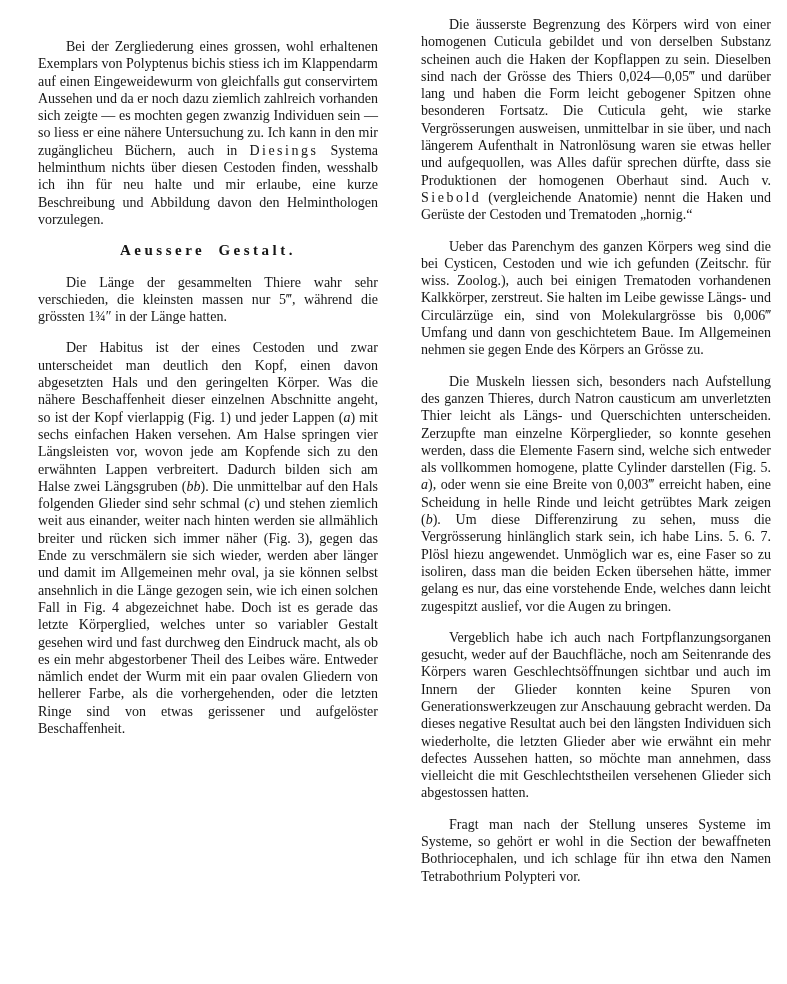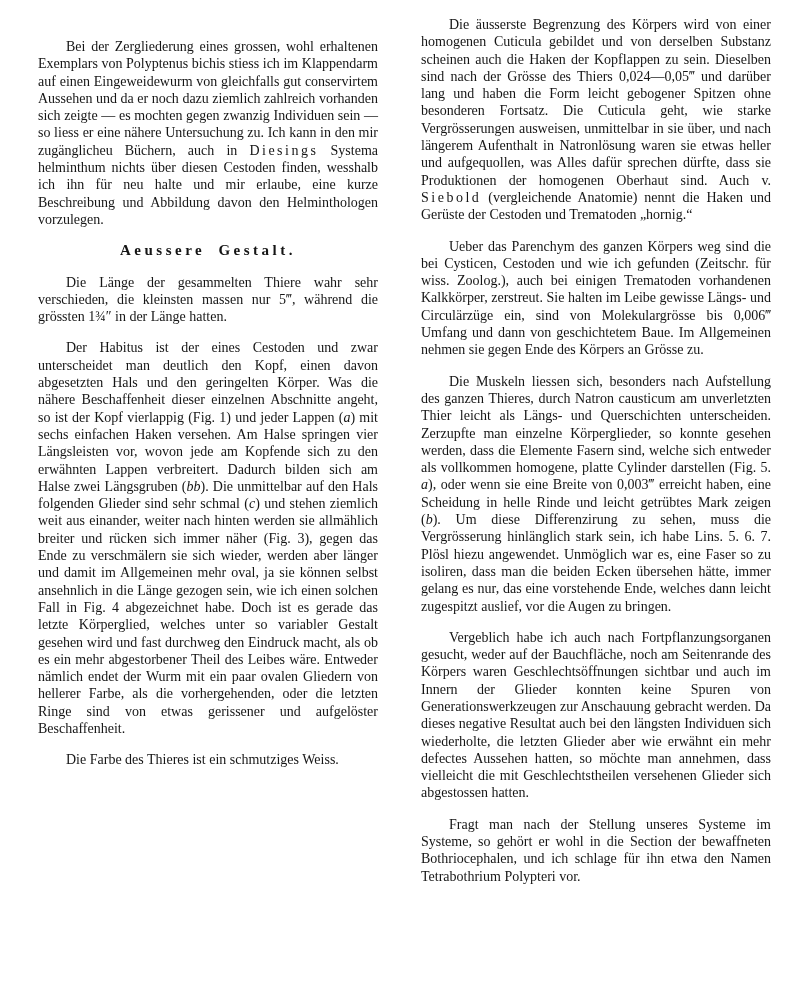--- a/index.html
+++ b/index.html
@@ -55,21 +55,20 @@
 </style>
 </head>
 <body>
 
 <div class="page">
   <div class="column col-left">
       <p class="para"><span>Bei der Zergliederung eines grossen, wohl erhaltenen Exemplars von Polyptenus bichis stiess ich im Klappendarm auf einen Eingeweidewurm von gleichfalls gut conservirtem Aussehen und da er noch dazu ziemlich zahlreich vorhanden sich zeigte — es mochten gegen zwanzig Individuen sein — so liess er eine nähere Untersuchung zu. Ich kann in den mir zugänglicheu Büchern, auch in </span><span class="s-sperr">Diesings</span><span> Systema helminthum nichts über diesen Cestoden finden, wesshalb ich ihn für neu halte und mir erlaube, eine kurze Beschreibung und Abbildung davon den Helminthologen vorzulegen.</span></p>
       <div class="section-heading">Aeussere Gestalt.</div>
       <p class="para"><span>Die Länge der gesammelten Thiere wahr sehr verschieden, die kleinsten massen nur 5‴, während die grössten 1¾″ in der Länge hatten.</span></p>
       <p class="para"><span>Der Habitus ist der eines Cestoden und zwar unterscheidet man deutlich den Kopf, einen davon abgesetzten Hals und den geringelten Körper. Was die nähere Beschaffenheit dieser einzelnen Abschnitte angeht, so ist der Kopf vierlappig (Fig. 1) und jeder Lappen (</span><span class="s-i">a</span><span>) mit sechs einfachen Haken versehen. Am Halse springen vier Längsleisten vor, wovon jede am Kopfende sich zu den erwähnten Lappen verbreitert. Dadurch bilden sich am Halse zwei Längsgruben (</span><span class="s-i">bb</span><span>). Die unmittelbar auf den Hals folgenden Glieder sind sehr schmal (</span><span class="s-i">c</span><span>) und stehen ziemlich weit aus einander, weiter nach hinten werden sie allmählich breiter und rücken sich immer näher (Fig. 3), gegen das Ende zu verschmälern sie sich wieder, werden aber länger und damit im Allgemeinen mehr oval, ja sie können selbst ansehnlich in die Länge gezogen sein, wie ich einen solchen Fall in Fig. 4 abgezeichnet habe. Doch ist es gerade das letzte Körperglied, welches unter so variabler Gestalt gesehen wird und fast durchweg den Eindruck macht, als ob es ein mehr abgestorbener Theil des Leibes wäre. Entweder nämlich endet der Wurm mit ein paar ovalen Gliedern von hellerer Farbe, als die vorhergehenden, oder die letzten Ringe sind von etwas gerissener und aufgelöster Beschaffenheit.</span></p>
-      <p class="para"><span>Die Farbe des Thieres ist ein schmutziges Weiss.</span></p>
     </div>
   <div class="column col-right">
       <p class="para"><span>Die äusserste Begrenzung des Körpers wird von einer homogenen Cuticula gebildet und von derselben Substanz scheinen auch die Haken der Kopflappen zu sein. Dieselben sind nach der Grösse des Thiers 0,024—0,05‴ und darüber lang und haben die Form leicht gebogener Spitzen ohne besonderen Fortsatz. Die Cuticula geht, wie starke Vergrösserungen ausweisen, unmittelbar in sie über, und nach längerem Aufenthalt in Natronlösung waren sie etwas heller und aufgequollen, was Alles dafür sprechen dürfte, dass sie Produktionen der homogenen Oberhaut sind. Auch v. </span><span class="s-sperr">Siebold</span><span> </span><span class="s-b">(vergleichende Anatomie) nennt die Haken und Gerüste der Cestoden und Trematoden „hornig.“</span></p>
       <p class="para"><span>Ueber das Parenchym des ganzen Körpers weg sind die bei Cysticen, Cestoden und wie ich gefunden (Zeitschr. für wiss. Zoolog.), auch bei einigen Trematoden vorhandenen Kalkkörper, zerstreut. Sie halten im Leibe gewisse </span><span class="s-b">Längs- und Circulärzüge</span><span> ein, sind von Molekulargrösse bis 0,006‴ Umfang und dann von geschichtetem Baue. Im Allgemeinen nehmen sie gegen Ende des Körpers an Grösse zu.</span></p>
       <p class="para"><span>Die Muskeln liessen sich, besonders nach Aufstellung des ganzen Thieres, durch Natron causticum am unverletzten Thier leicht als Längs- und Querschichten unterscheiden. Zerzupfte man einzelne Körperglieder, so konnte gesehen werden, dass die Elemente Fasern sind, welche sich entweder als vollkommen homogene, platte Cylinder darstellen (Fig. 5. </span><span class="s-i">a</span><span>), oder wenn sie eine Breite von 0,003‴ erreicht haben, eine Scheidung in helle Rinde und leicht getrübtes Mark zeigen (</span><span class="s-i">b</span><span>). Um diese Differenzirung zu sehen, muss die Vergrösserung hinlänglich stark sein, ich habe Lins. 5. 6. 7. Plösl hiezu angewendet. Unmöglich war es, eine Faser so zu isoliren, dass man die beiden Ecken übersehen hätte, immer gelang es nur, das eine vorstehende Ende, welches dann leicht zugespitzt auslief, vor die Augen zu bringen.</span></p>
       <p class="para"><span>Vergeblich habe ich auch nach Fortpflanzungsorganen gesucht, weder auf der Bauchfläche, noch am Seitenrande des Körpers waren Geschlechtsöffnungen sichtbar und auch im Innern der Glieder konnten keine Spuren von Generationswerkzeugen zur Anschauung gebracht werden. Da dieses negative Resultat auch bei den längsten Individuen sich wiederholte, die letzten Glieder aber wie erwähnt ein mehr defectes Aussehen hatten, so möchte man annehmen, dass vielleicht die mit Geschlechtstheilen versehenen Glieder sich abgestossen hatten.</span></p>
       <p class="para"><span>Fragt man nach der Stellung unseres Systeme im Systeme, so gehört er wohl in die Section der bewaffneten Bothriocephalen, und ich schlage für ihn etwa den Namen Tetrabothrium Polypteri vor.</span></p>
     </div>
 </div>
 

